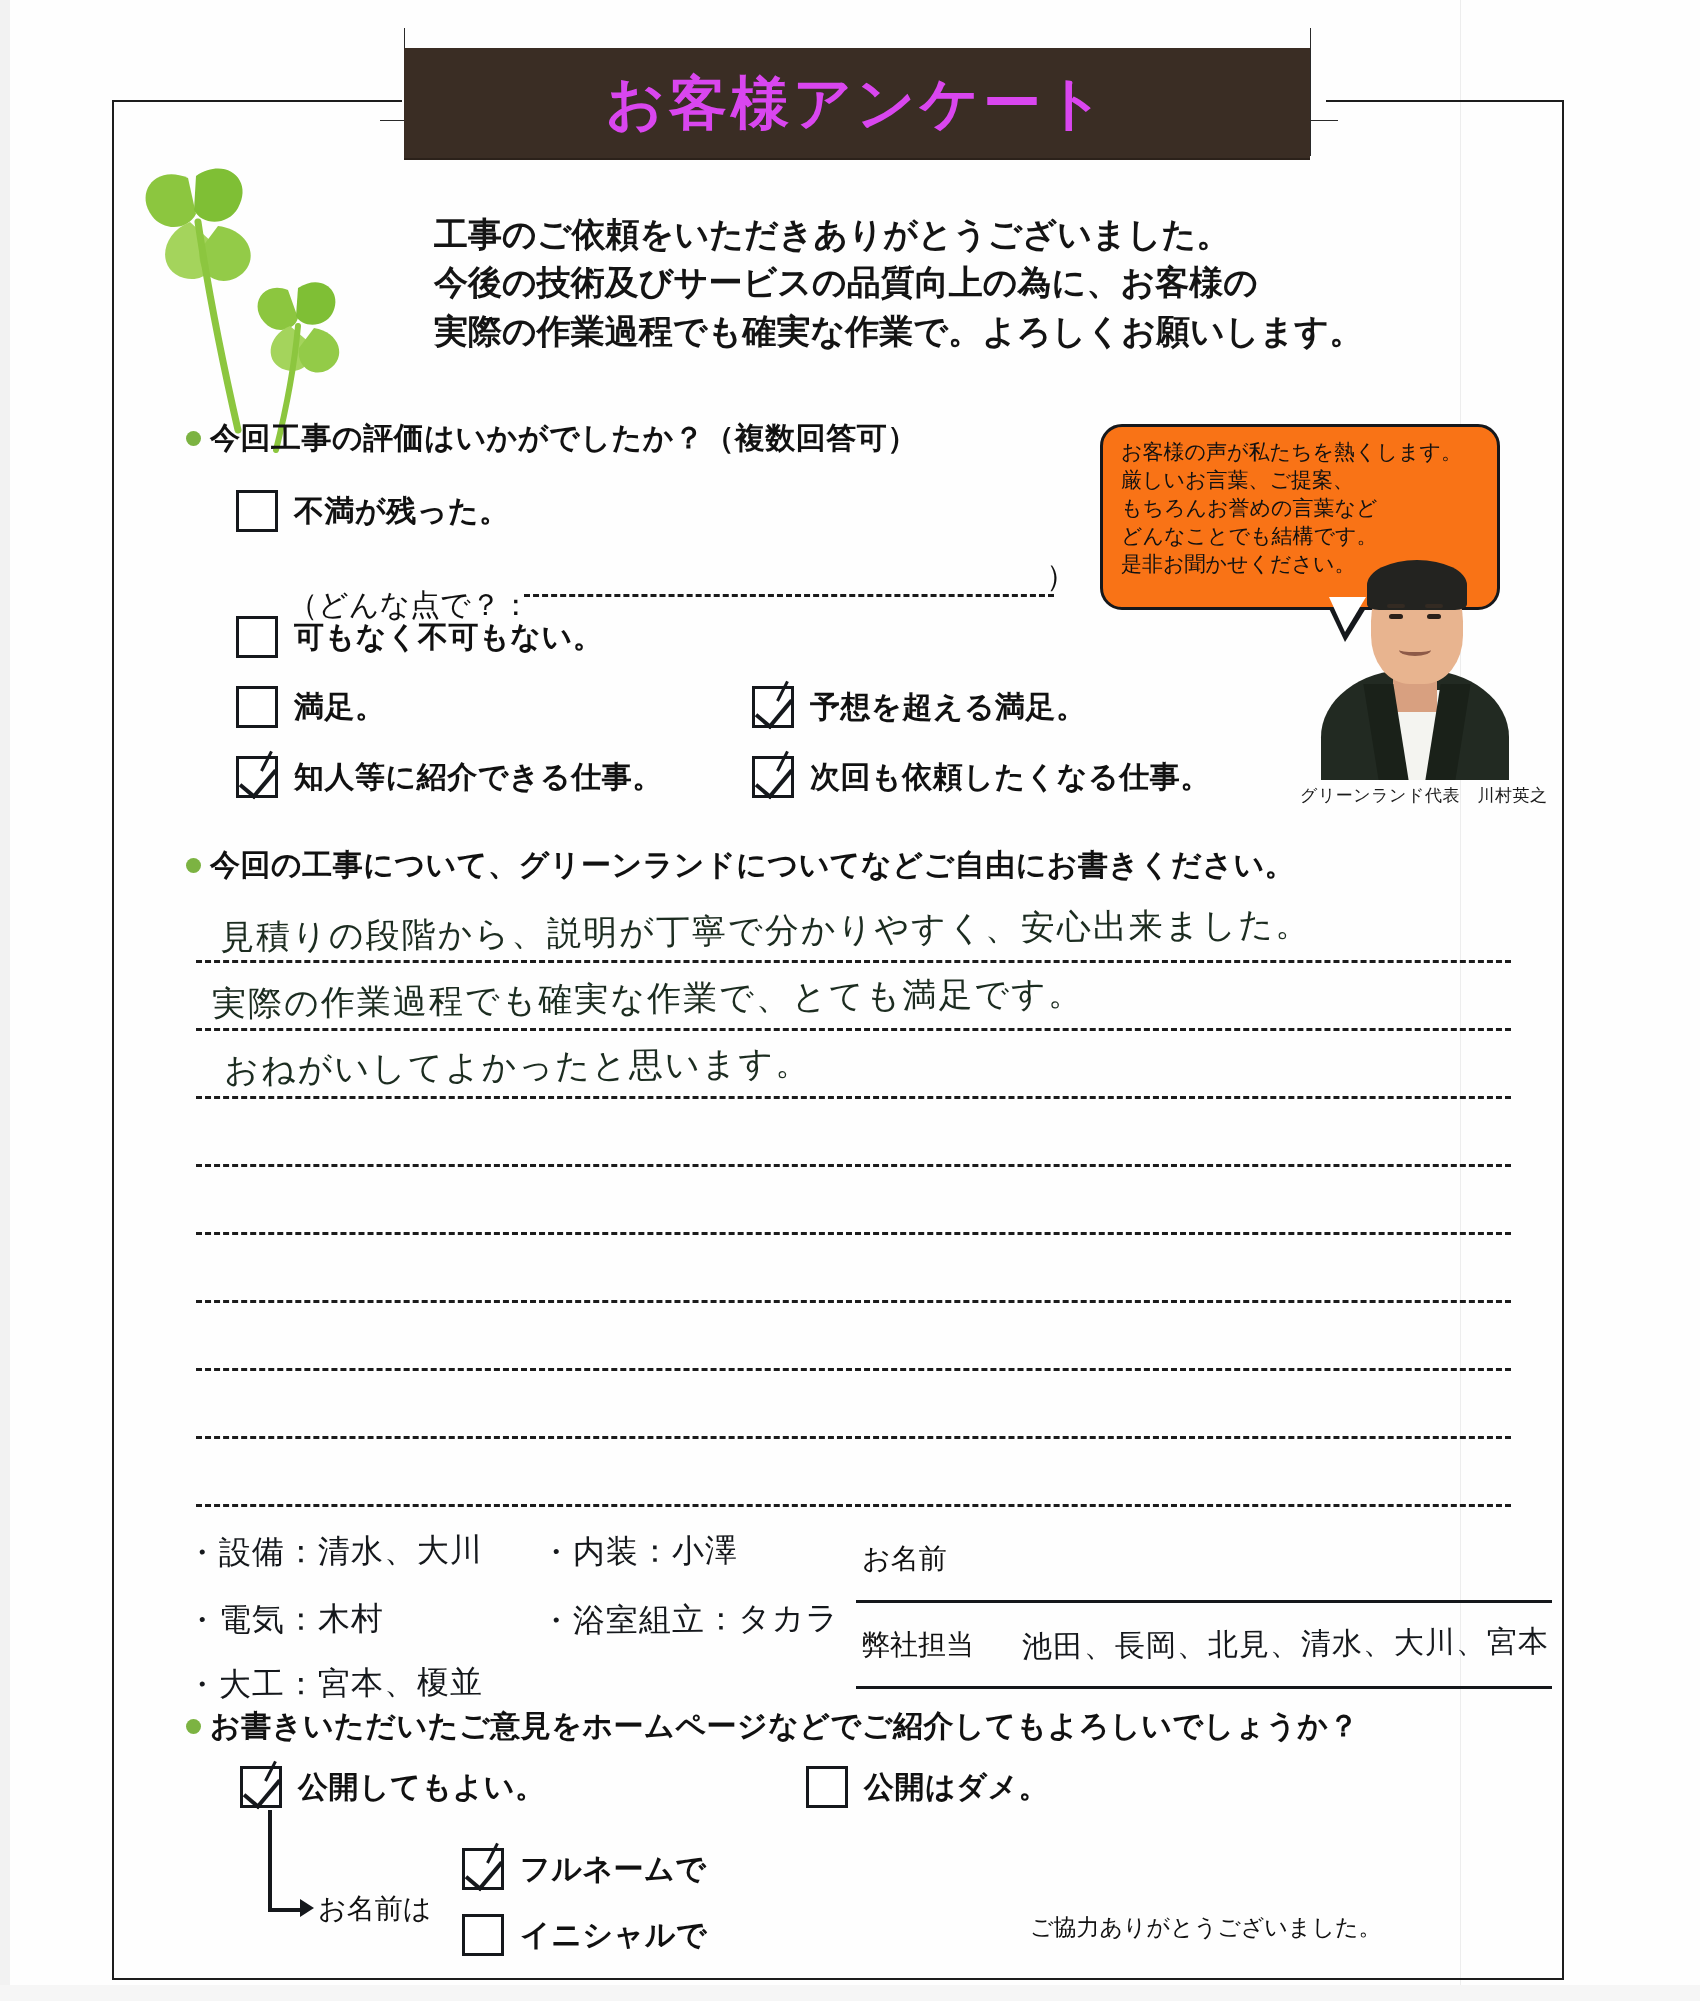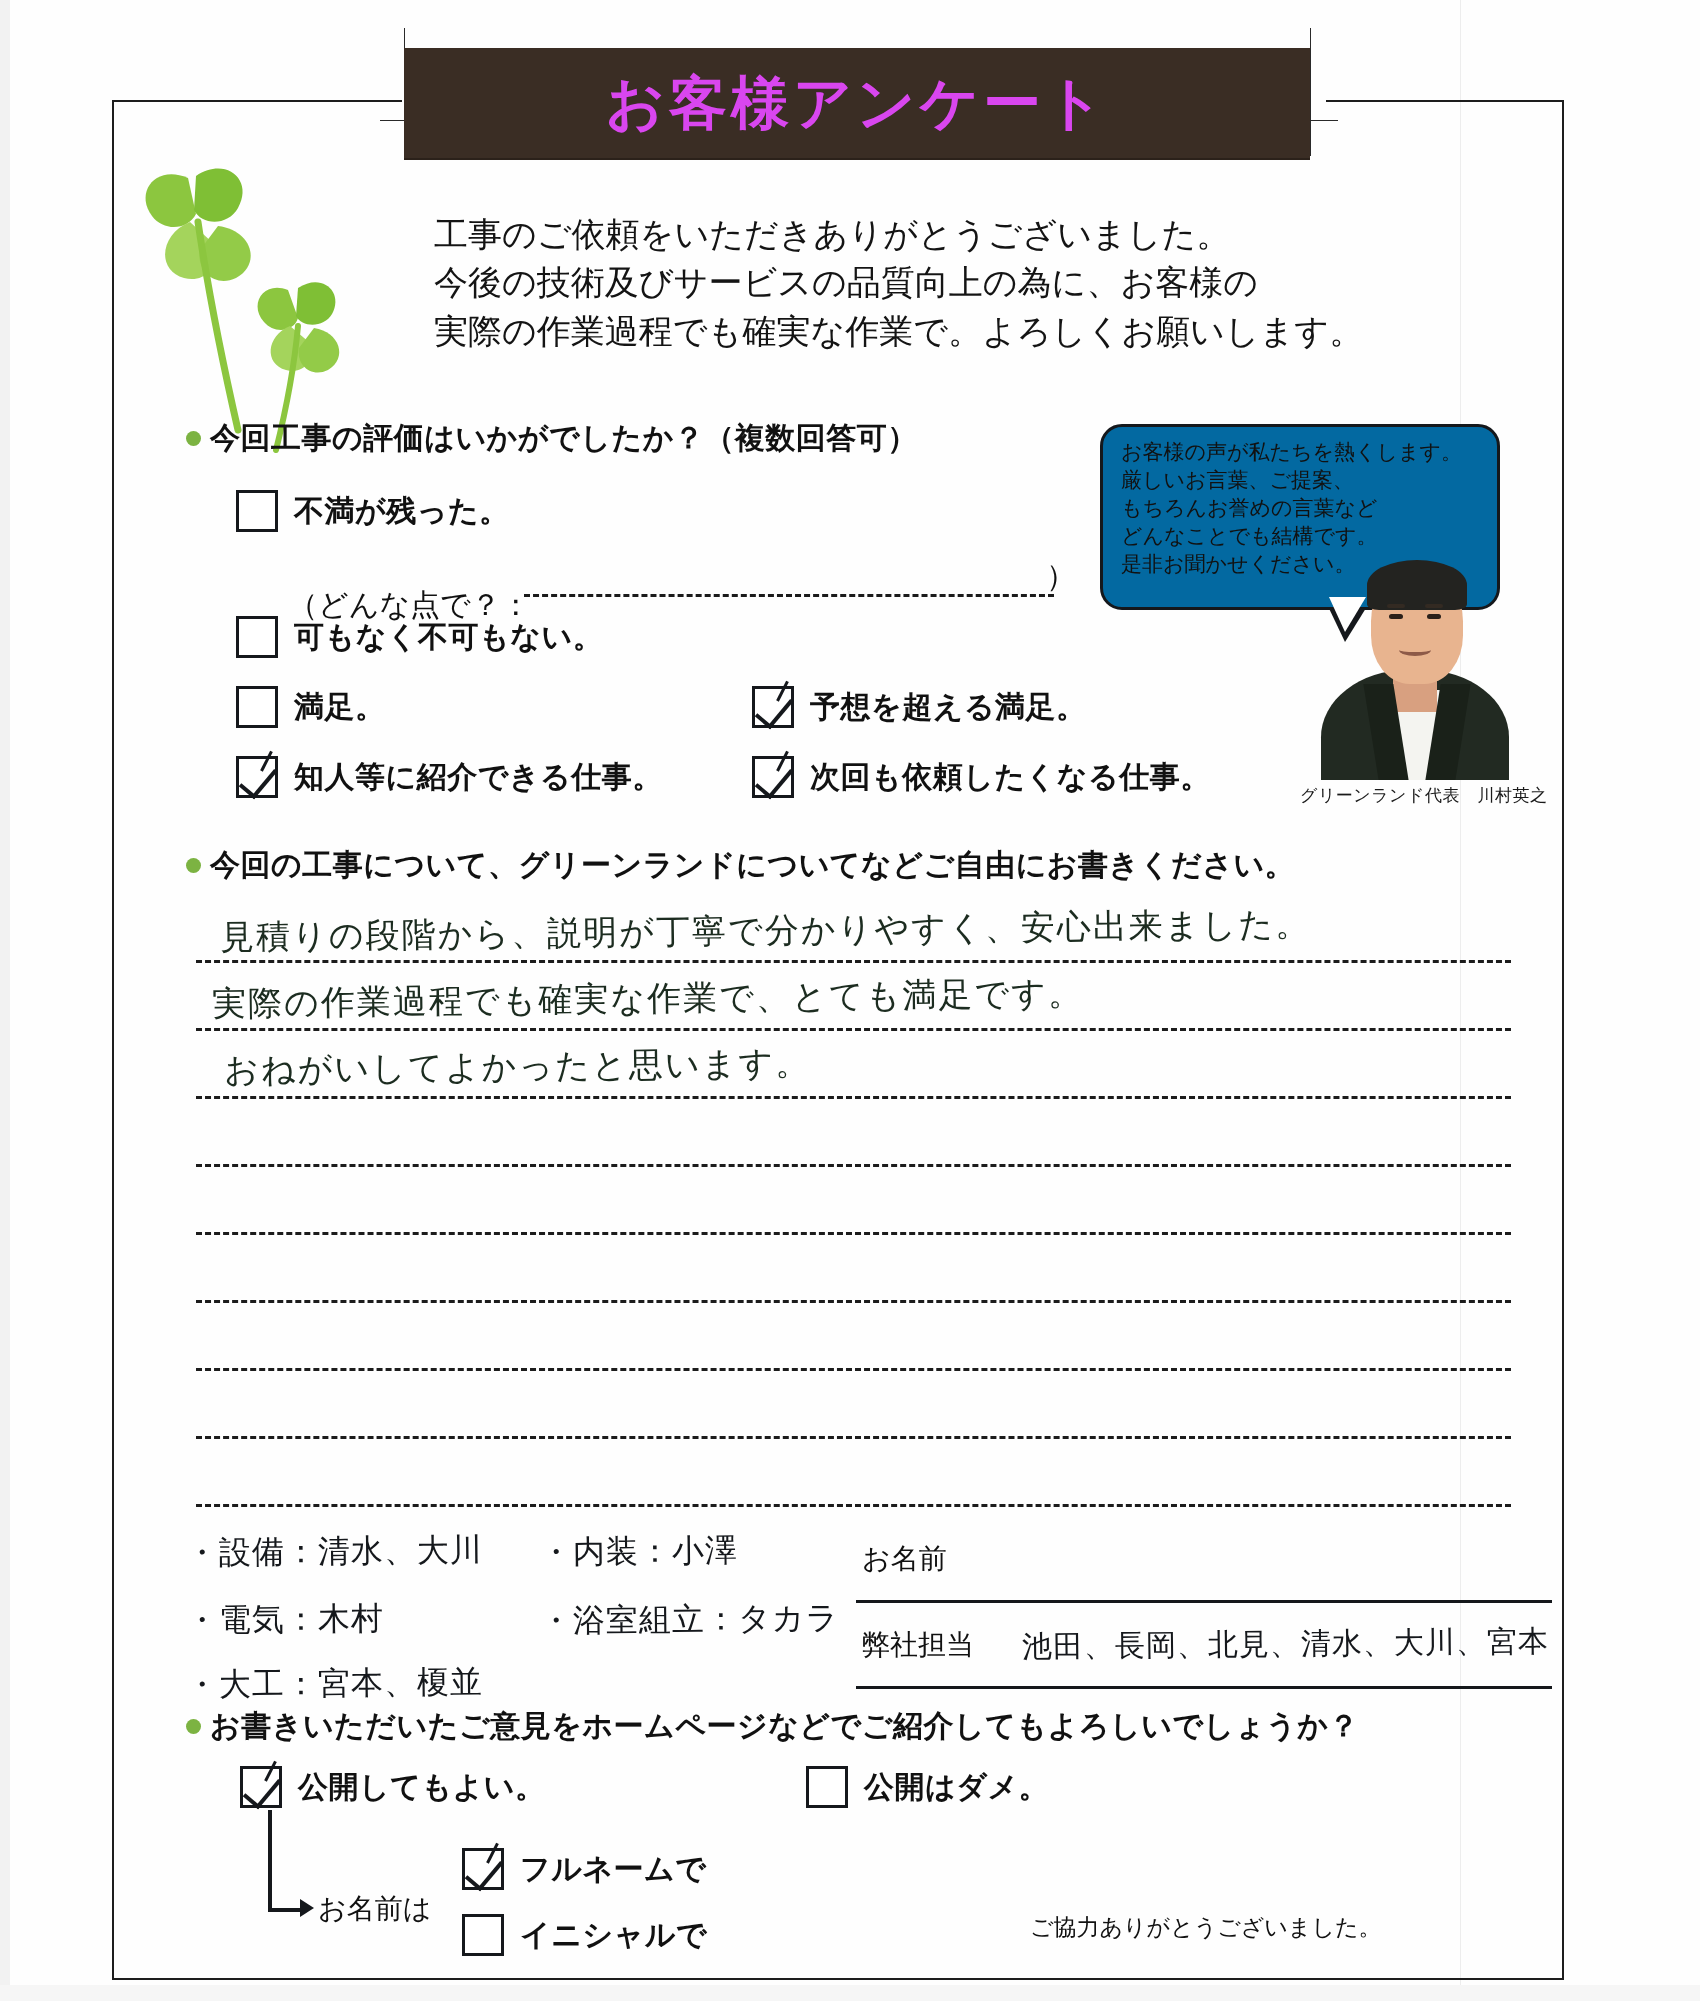--- a/index.html
+++ b/index.html
@@ -61,21 +61,21 @@
   
   #intro {
     position:absolute;
     left:434px; top:210px;
     width:1010px;
     font-size:34px;
     line-height:1.42;
     color:#141414;
     font-weight:500;
   }
-  #intro div { white-space:nowrap; }
+  #intro div { white-space:nowrap;font-weight:bold; }
 
   
   #clover { position:absolute; left:126px; top:130px; width:250px; height:330px; }
 
   
   .q-heading {
     position:absolute;
     font-size:30px;
     font-weight:bold;
     color:#111;
@@ -137,21 +137,21 @@
     font-size:30px; color:#111; white-space:nowrap;
   }
 
   
   #bubble {
     position:absolute;
     left:1100px; top:424px;
     width:400px; height:186px;
     border:3px solid #15181c;
     border-radius:22px;
-    background:#0369a1;
+    background:#f97316;
     padding:12px 16px 0 18px;
     font-size:21px;
     line-height:1.33;
     color:#111;
     z-index:3;
   }
   #bubble .bl { white-space:nowrap; }
   #bubble-tail {
     position:absolute;
     left:1325px; top:600px;

